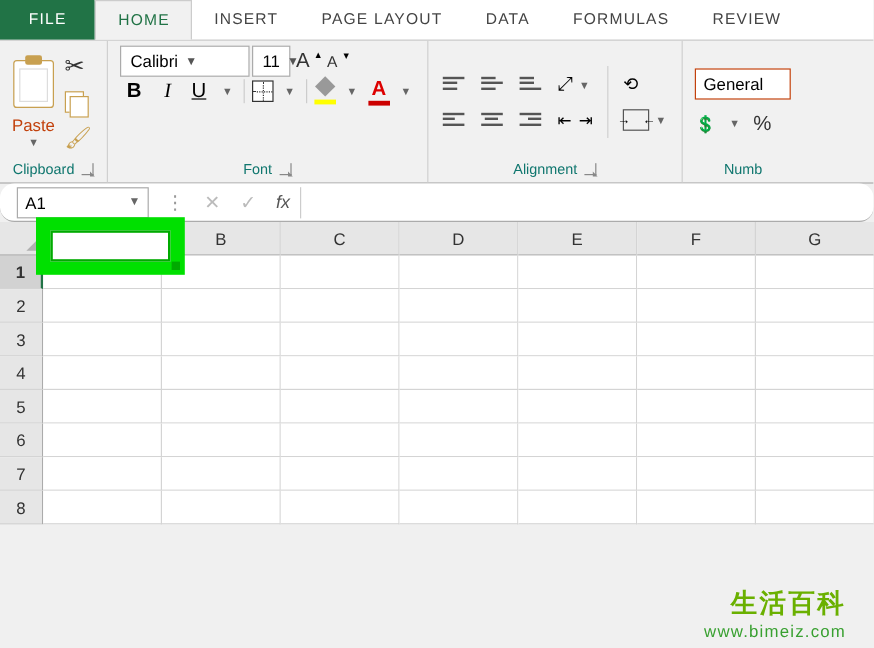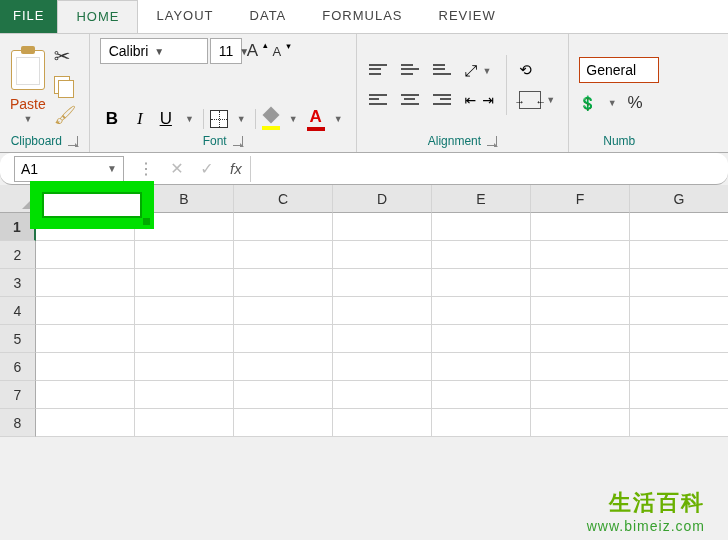--- a/index.html
+++ b/index.html
@@ -1,21 +1,21 @@
 <!DOCTYPE html>
 <html><head>
 <meta charset="utf-8">
 <style>
 * { margin: 0; padding: 0; box-sizing: border-box; font-family: "Segoe UI", Arial, sans-serif; }
 body { width: 728px; height: 540px; background: #f0f0f0; overflow: hidden; position: relative; }
 
 
 .tabs { display: flex; height: 33px; background: #fff; }
 .tab { padding: 8px 18px; font-size: 13px; color: #444; cursor: pointer; letter-spacing: 1px; }
-.tab.file { background: #217346; color: #fff; padding: 8px 13px; font-weight: 400; }
+.tab.file { background: #217346; color: #fff; padding: 8px 24px; font-weight: 400; }
 .tab.active { background: #f1f1f1; color: #217346; border-left: 1px solid #ccc; border-right: 1px solid #ccc; border-top: 1px solid #ccc; }
 
 
 .ribbon { display: flex; background: #f1f1f1; border-top: 1px solid #ccc; border-bottom: 1px solid #ababab; height: 120px; }
 .group { border-right: 1px solid #d0d0d0; padding: 4px 10px 2px 10px; display: flex; flex-direction: column; justify-content: space-between; }
 .group-content { display: flex; align-items: center; gap: 6px; flex: 1; }
 .group-col { display: flex; flex-direction: column; align-items: center; justify-content: center; gap: 2px; }
 .group-row { display: flex; align-items: center; gap: 2px; }
 .group-label { text-align: center; font-size: 12px; color: #0f766e; padding: 3px 0 2px 0; display: flex; justify-content: center; align-items: center; gap: 6px; }
 .launcher { width: 10px; height: 10px; border: 1px solid #888; border-top: none; border-left: none; position: relative; }
@@ -95,21 +95,22 @@
 .watermark { position: absolute; right: 23px; bottom: 6px; text-align: right; }
 .wm1 { font-size: 22px; color: #6ab000; font-weight: bold; letter-spacing: 2px; }
 .wm2 { font-size: 14px; color: #38a030; letter-spacing: 1px; }
 </style>
 </head>
 <body>
 
 <div class="tabs">
   <div class="tab file">FILE</div>
   <div class="tab active">HOME</div>
-  <div class="tab">LAYOUT</div>
+  <div class="tab">INSERT</div>
+  <div class="tab">PAGE LAYOUT</div>
   <div class="tab">DATA</div>
   <div class="tab">FORMULAS</div>
   <div class="tab">REVIEW</div>
 </div>
 
 <div class="ribbon">
 
   <div class="group">
     <div class="group-content">
       <div class="group-col">
@@ -123,21 +124,21 @@
         <div class="brush-icon">🖌</div>
       </div>
     </div>
     <div class="group-label">
       <span>Clipboard</span>
       <span class="launcher"></span>
     </div>
   </div>
 
   <div class="group" style="min-width:260px">
-    <div style="display:flex;flex-direction:column;gap:10px;flex:1;justify-content:space-between">
+    <div style="display:flex;flex-direction:column;flex:1;justify-content:flex-start">
       <div class="group-row">
         <div class="font-select font-name">
           <span>Calibri</span>
             <span class="dropdown-arrow">▼</span>
         </div>
         <div class="font-select font-size">
           <span>11</span>
             <span class="dropdown-arrow">▼</span>
         </div>
         <div class="incdec" style="font-size:17px">A</div>

